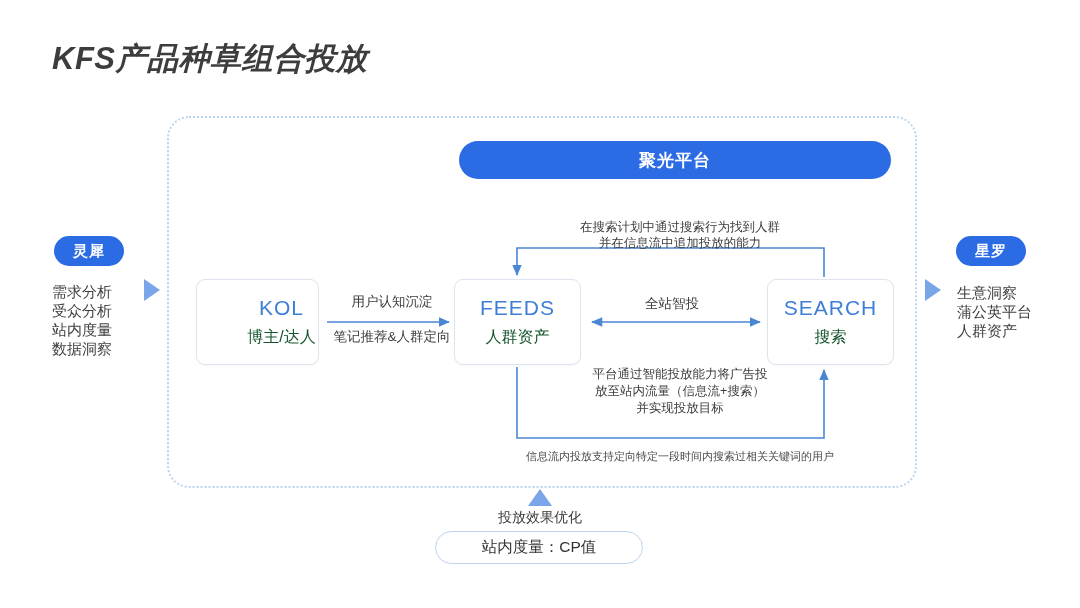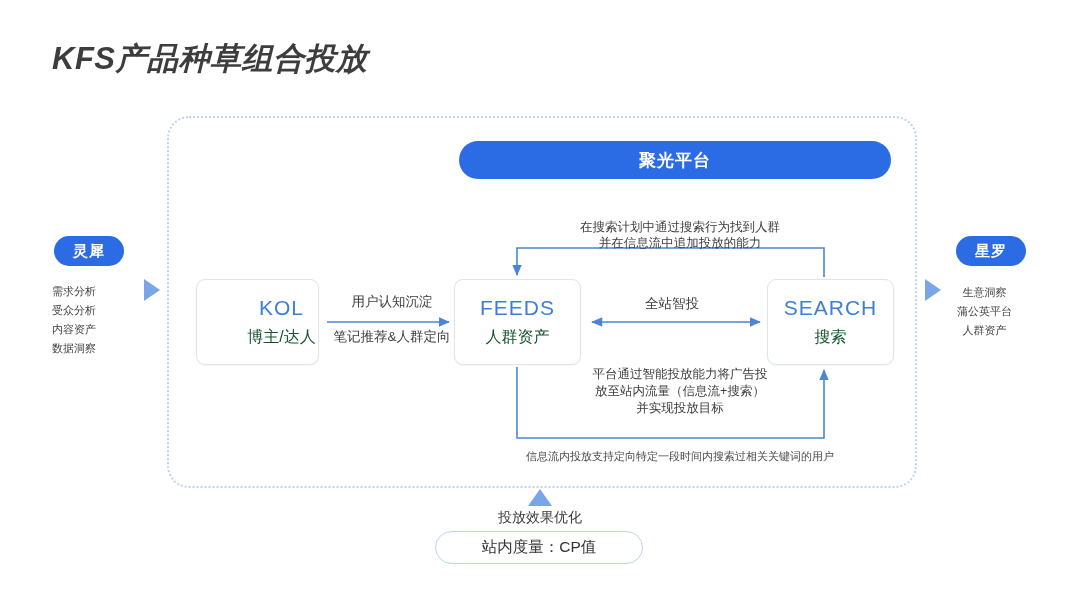--- a/index.html
+++ b/index.html
@@ -77,27 +77,27 @@
     justify-content: center;
     height: 30px;
     width: 70px;
     letter-spacing: 1px;
   }
   #pill-lingxi { left: 54px; top: 236px; }
   #pill-xingluo { left: 956px; top: 236px; }
 
   .side-list {
     position: absolute;
-    font-size: 11px;
+    font-size: 15px;
     line-height: 19px;
     color: #3f3f3f;
     white-space: nowrap;
   }
   #list-lingxi { left: 52px; top: 282px; text-align: left; }
-  #list-xingluo { left: 957px; top: 283px; text-align: center; }
+  #list-xingluo { left: 957px; top: 283px; text-align: left; }
   .side-list div { margin: 0; padding: 0; }
 
   
   .tri-right {
     position: absolute;
     width: 0; height: 0;
     border-top: 11px solid transparent;
     border-bottom: 11px solid transparent;
     border-left: 16px solid #7aa5e8;
   }
@@ -204,21 +204,21 @@
   <div id="page-title">KFS产品种草组合投放</div>
 
   <div id="main-container"></div>
 
   <div class="platform-pill" id="pill-spotlight">聚光平台</div>
 
   <div class="side-pill" id="pill-lingxi">灵犀</div>
   <div class="side-list" id="list-lingxi">
     <div>需求分析</div>
     <div>受众分析</div>
-    <div>内容资产</div>
+    <div>站内度量</div>
     <div>数据洞察</div>
   </div>
   <div class="tri-right" id="tri-left-in"></div>
 
   <div class="tri-right" id="tri-right-out"></div>
   <div class="side-pill" id="pill-xingluo">星罗</div>
   <div class="side-list" id="list-xingluo">
     <div>生意洞察</div>
     <div>蒲公英平台</div>
     <div>人群资产</div>

